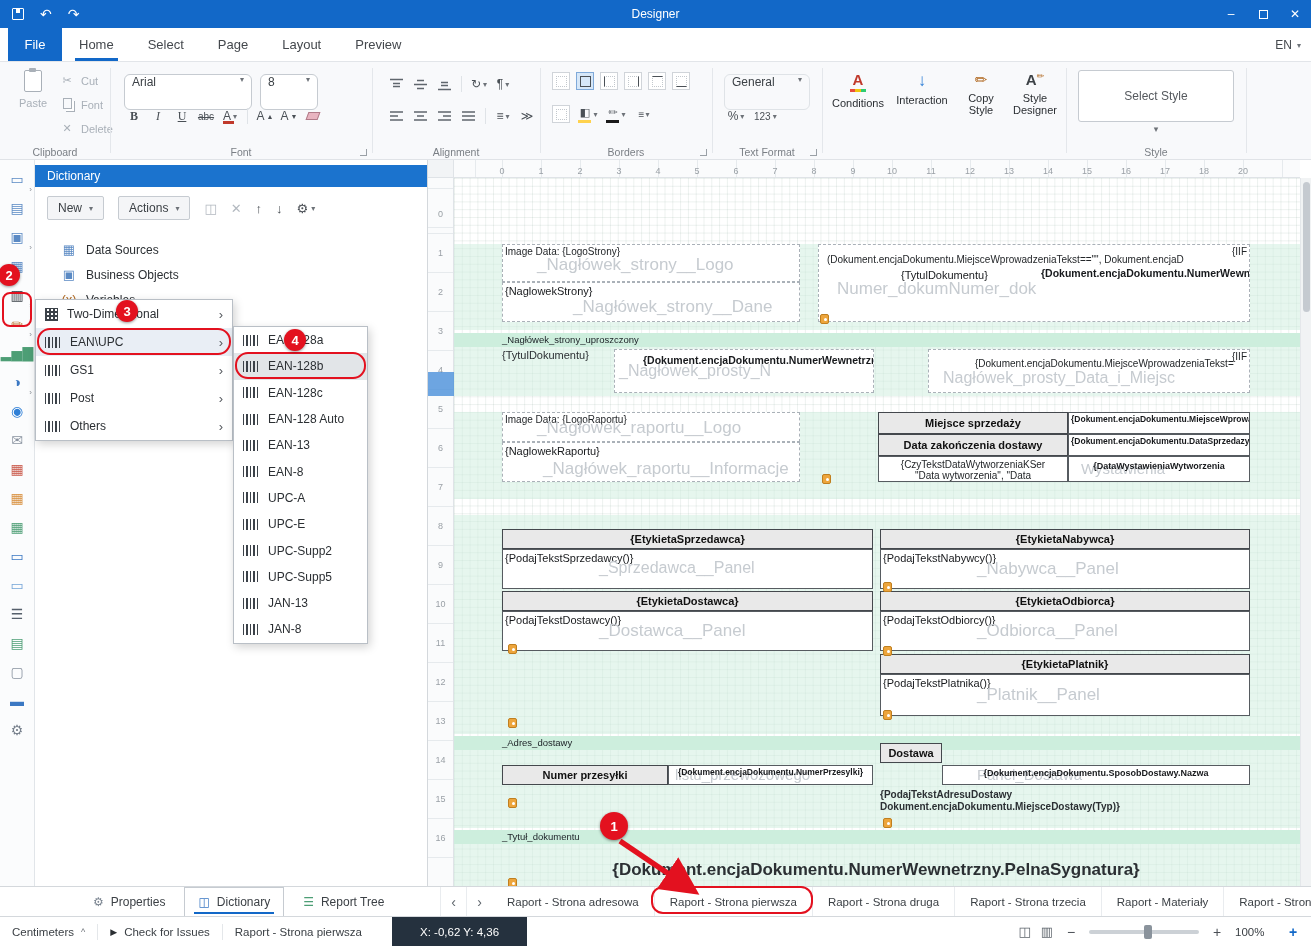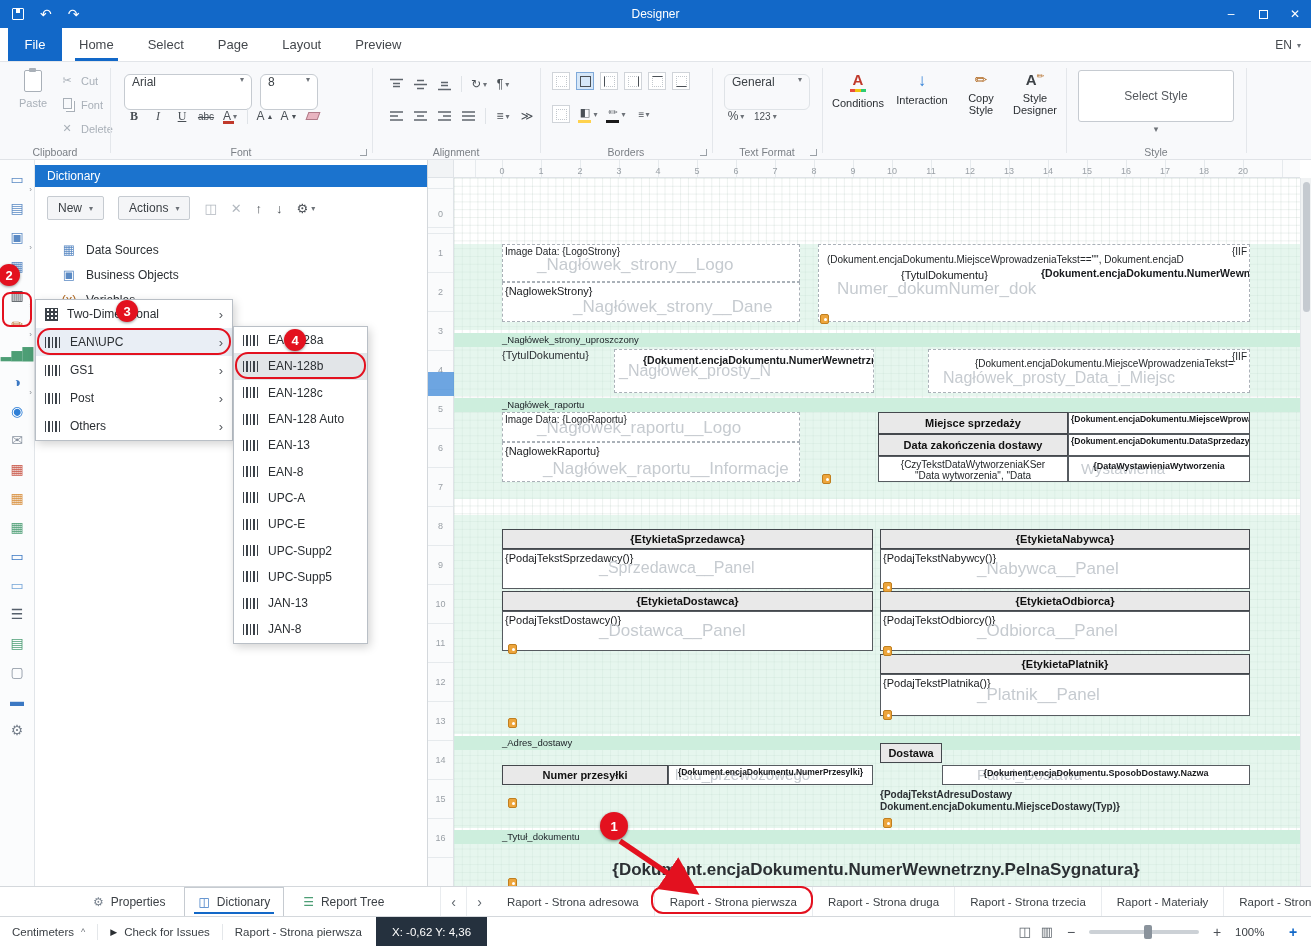--- a/index.html
+++ b/index.html
@@ -125,21 +125,21 @@
 .ptab2.on{border:1px solid #c6cbd1;border-bottom:none;background:#fff}
 .ptab2.on::after{content:"";position:absolute;left:9px;right:9px;bottom:2px;height:2px;background:#1268c8}
 .nav-ar{width:26px;display:flex;align-items:center;justify-content:center;color:#5f666d;font-size:14px;border-left:1px solid #e9ecef}
 .page-tabs{display:flex;flex:1;overflow:hidden}
 .ptab{display:flex;align-items:center;padding:0 15px;font-size:11.5px;color:#3c4146;border-right:1px solid #e9ecef;white-space:nowrap}
 .statusbar{position:absolute;left:0;top:916px;width:100%;height:30px;background:#fff;border-top:1px solid #d4d8dc;display:flex;align-items:center;font-size:11.5px;color:#3a3f44}
 .sb-item{display:flex;align-items:center;gap:7px;padding:0 12px;height:100%}
 .sb-sep{width:1px;height:16px;background:#e4e7ea}
 .up-caret{font-size:9px;color:#6d7278}
 .play-ic{font-size:9px;color:#2b2f33}
-.coords{background:#25313e;color:#fff;height:100%;display:flex;align-items:center;padding:0 16px;margin-left:2px}
+.coords{background:#25313e;color:#fff;height:100%;display:flex;align-items:center;padding:0 28px;margin-left:18px}
 .zoomer{margin-left:auto;display:flex;align-items:center;gap:10px;padding-right:10px}
 .z-ic{font-size:13px;color:#5f666d}
 .z-btn{font-size:14px;color:#4a4f55;width:16px;text-align:center}
 .z-track{width:110px;height:4px;background:#ccd1d6;border-radius:2px;position:relative}
 .z-thumb{position:absolute;left:50%;top:-5px;width:8px;height:14px;background:#8a939c;border-radius:2px}
 .z-val{font-size:11.5px;color:#3a3f44;min-width:32px}
 .plus-end{color:#1268c8;font-weight:bold;margin-left:8px}
 
 
 .ann-circle{position:absolute;background:#e3111f;color:#fff;border-radius:50%;display:flex;align-items:center;justify-content:center;font-weight:bold;font-size:13px;box-shadow:0 1px 3px rgba(0,0,0,.4);z-index:70}
@@ -529,21 +529,20 @@
       <div class="cell dashed" style="left:160px;top:171px;width:260px;height:44px">
         <div class="wm" style="left:4px;top:12px">_Nagłówek_prosty_N</div>
         <div class="smalltx" style="position:absolute;left:28px;top:4px;width:204px;text-align:center;font-size:10.5px">{Dokument.encjaDokumentu.NumerWewnetrzny.PelnaSygnatura</div>
       </div>
       <div class="cell dashed" style="left:474px;top:171px;width:322px;height:44px">
         <div class="tiny" style="position:absolute;right:2px;top:1px">{IIF</div>
         <div class="tiny" style="position:absolute;left:46px;top:8px">{Dokument.encjaDokumentu.MiejsceWprowadzeniaTekst=</div>
         <div class="wm" style="left:14px;top:19px">Nagłówek_prosty_Data_i_Miejsc</div>
       </div>
 
-      <div class="bandlabel" style="top:220px">_Nagłówek_raportu</div>
       <div class="bandarea" style="top:234px;height:87px"></div>
       <div class="cell dashed" style="left:48px;top:234px;width:298px;height:30px">
         <div class="tiny" style="position:absolute;left:2px;top:1px">Image Data: {LogoRaportu}</div>
         <div class="wm" style="left:34px;top:5px;font-size:17px">_Nagłówek_raportu__Logo</div>
       </div>
       <div class="cell dashed" style="left:48px;top:264px;width:298px;height:40px">
         <div style="position:absolute;left:2px;top:2px">{NaglowekRaportu}</div>
         <div class="wm" style="left:40px;top:16px;font-size:17px">_Nagłówek_raportu__Informacje</div>
       </div>
       <div class="hcell" style="left:424px;top:234px;width:190px;height:22px;line-height:20px">Miejsce sprzedaży</div>

